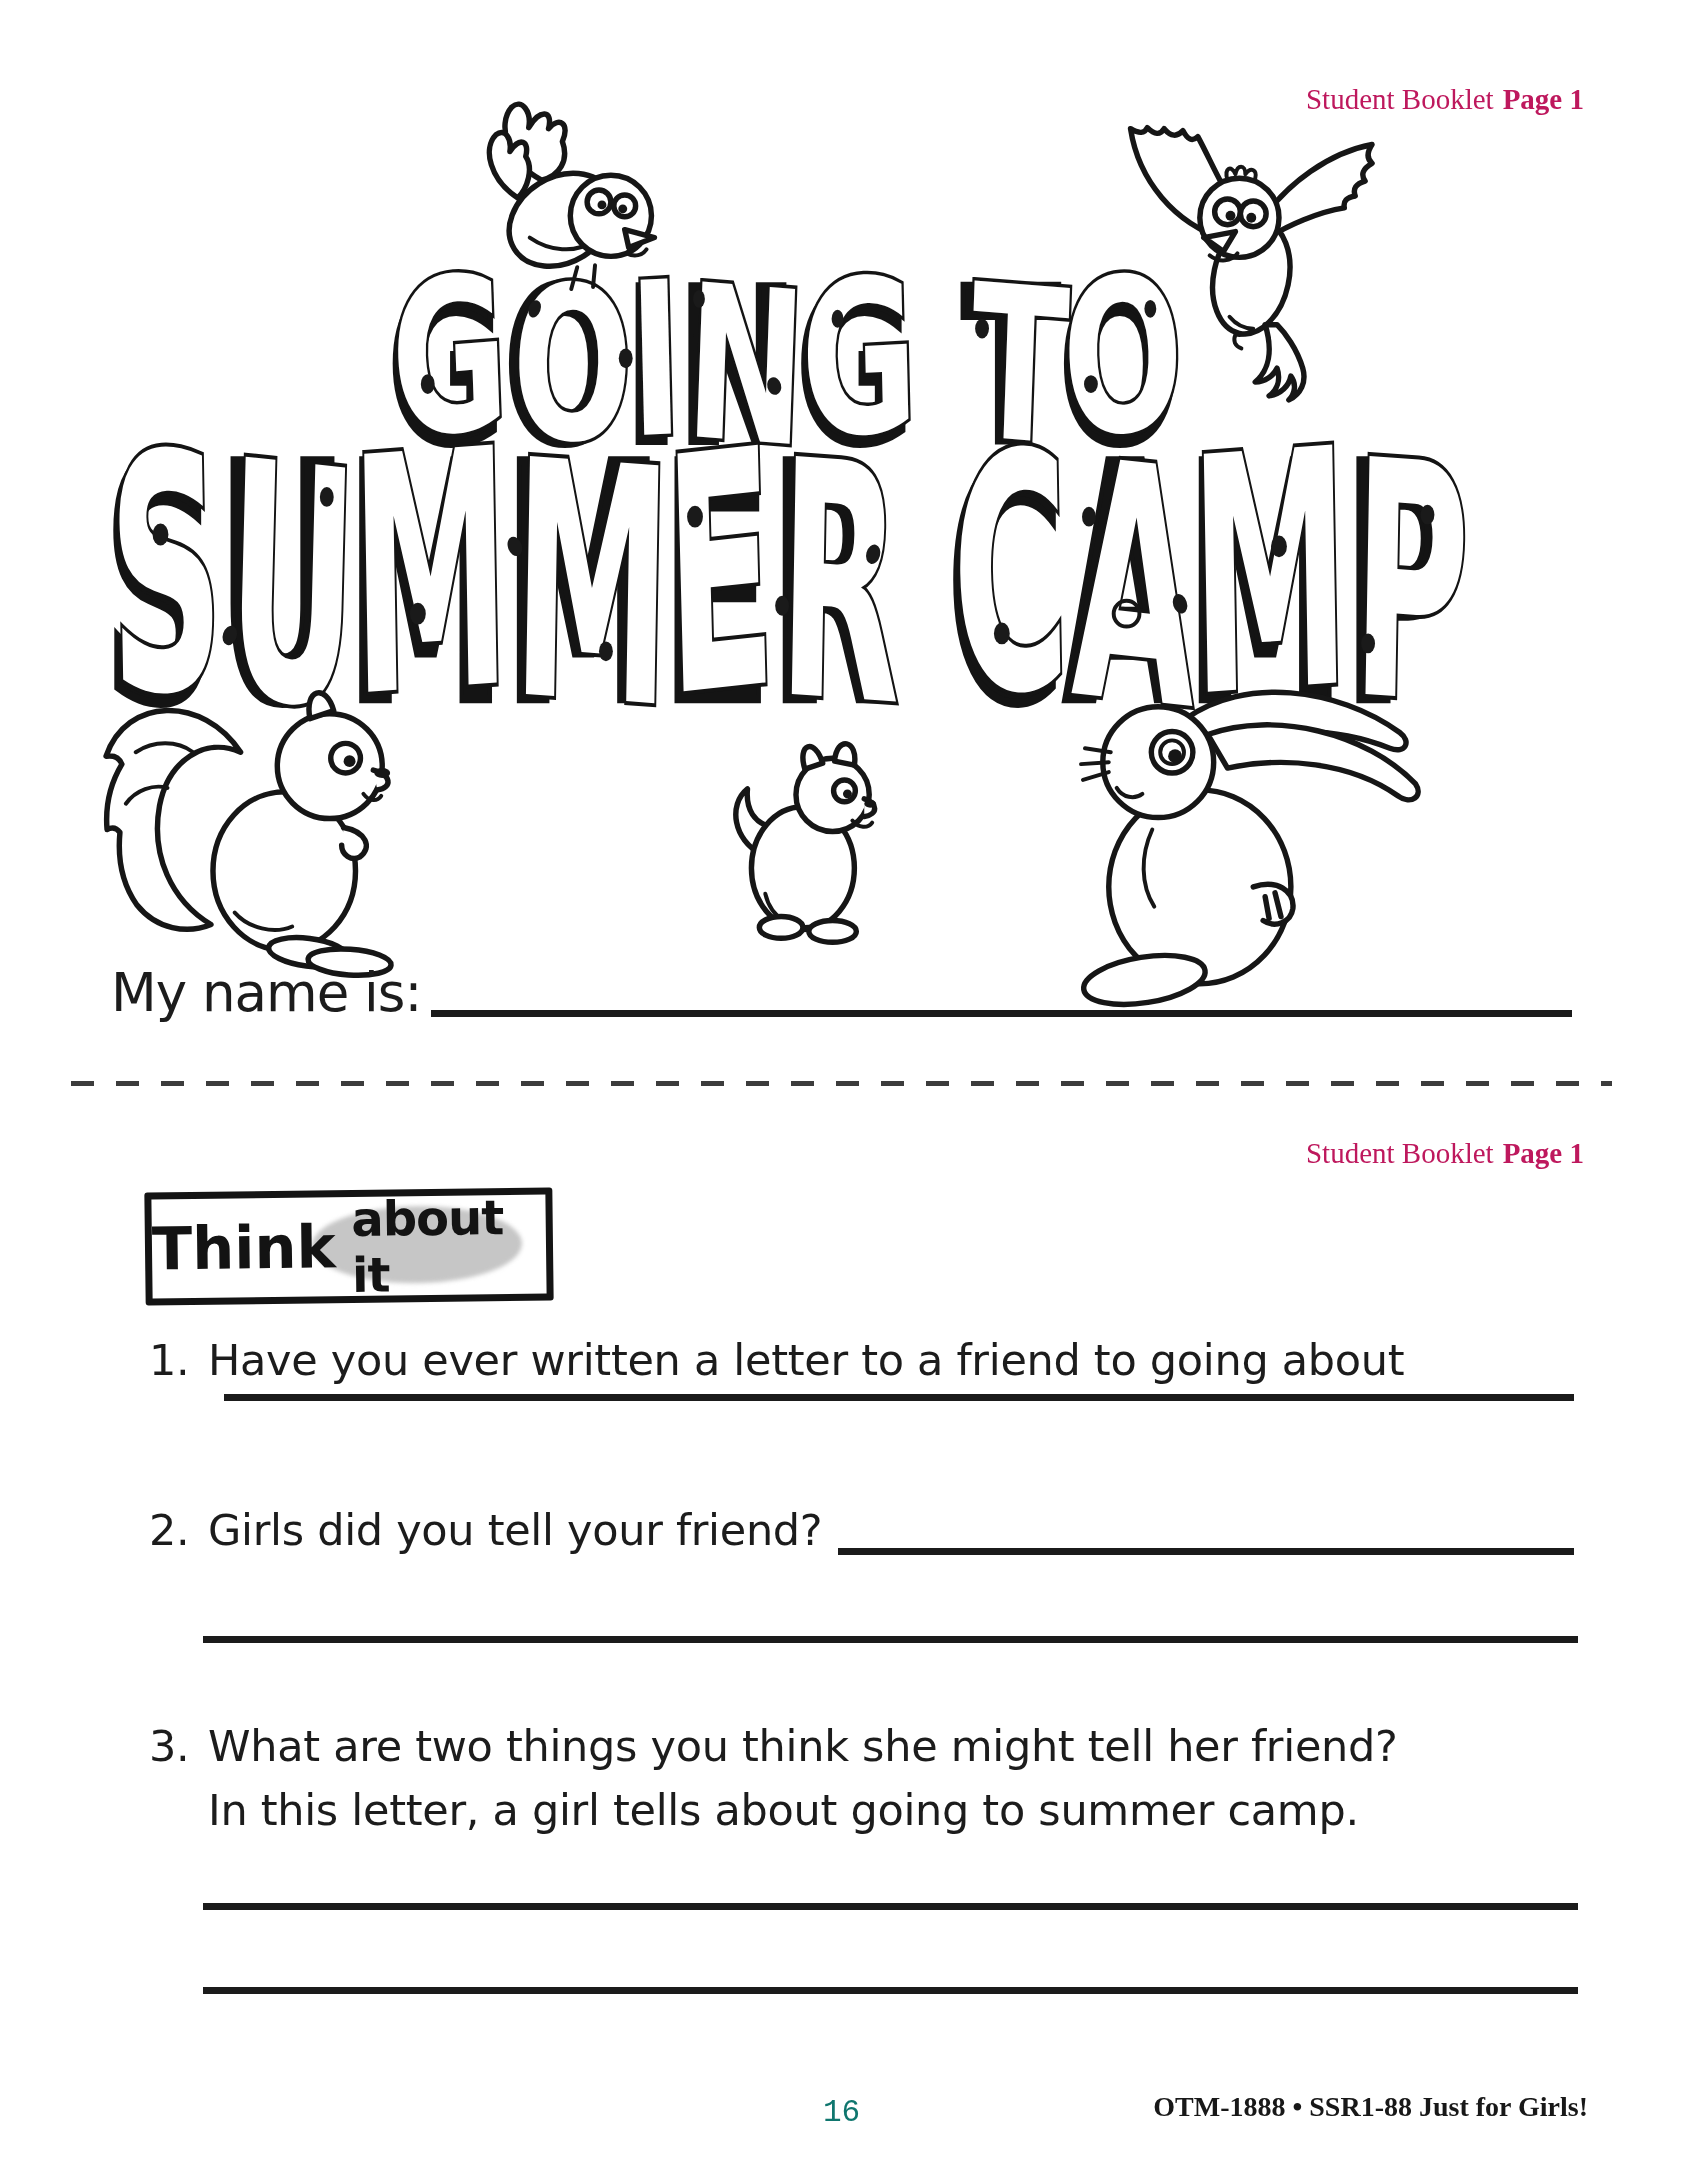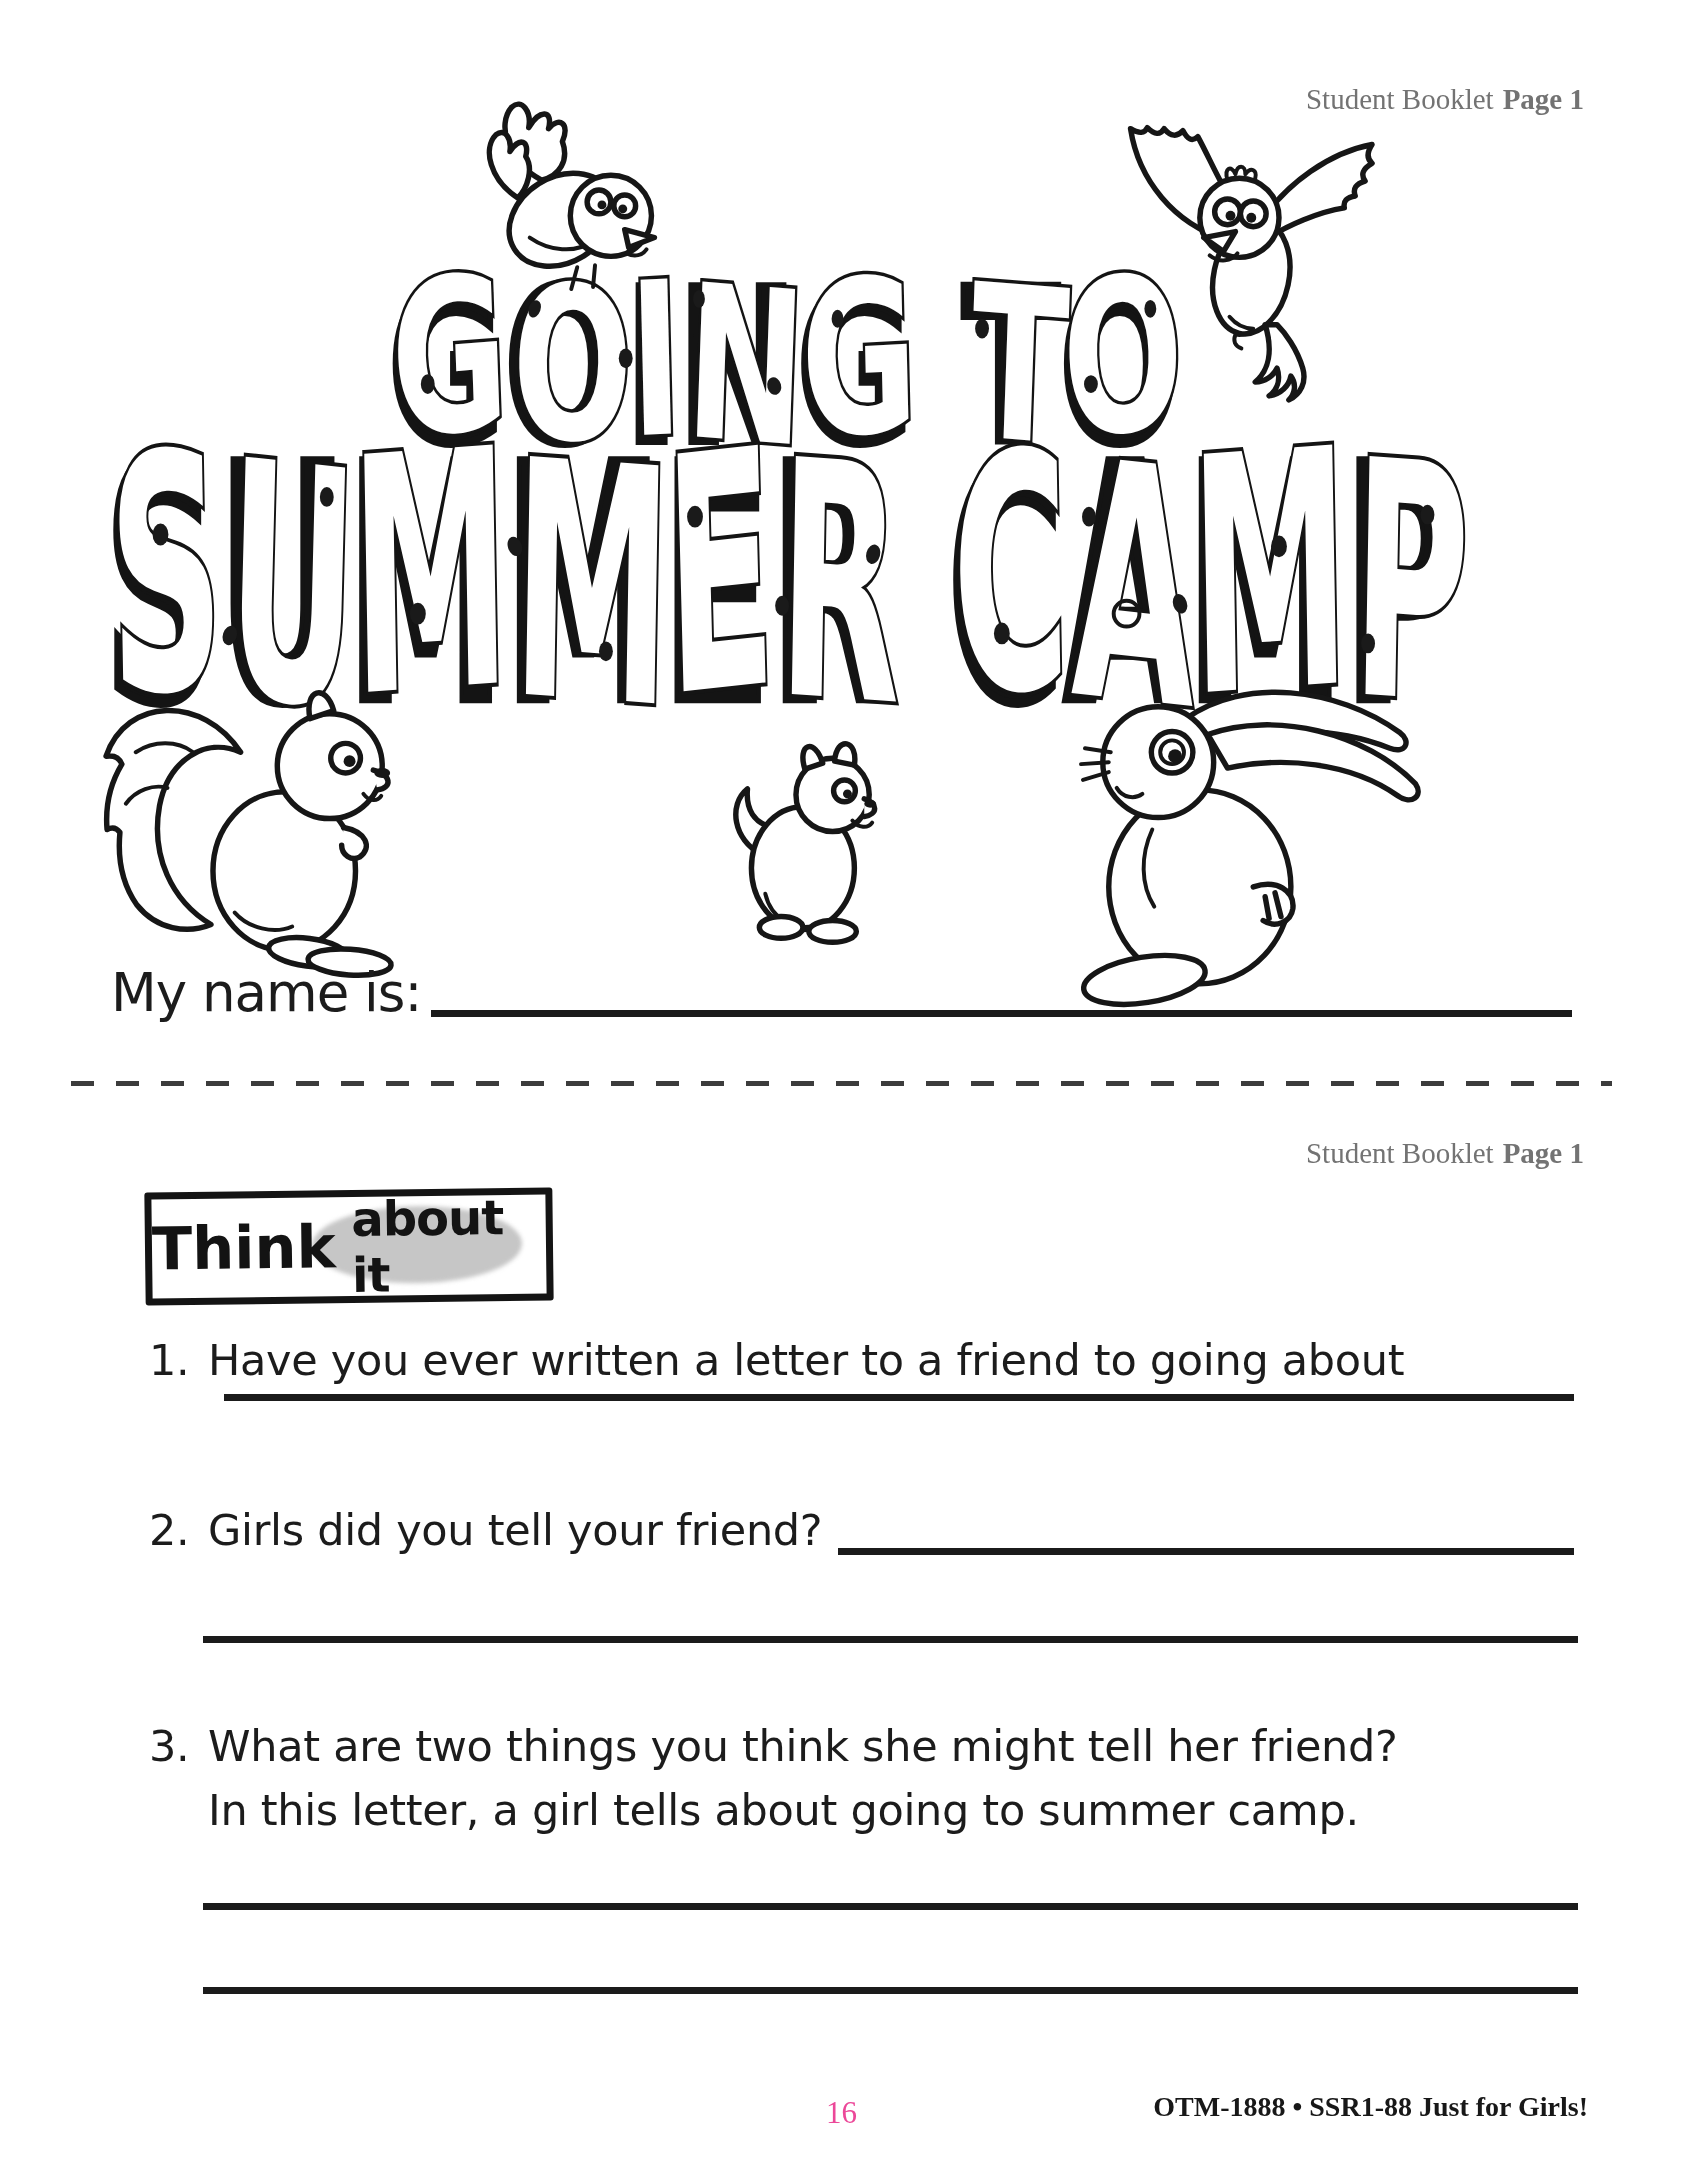--- a/index.html
+++ b/index.html
@@ -7,21 +7,21 @@
     position:relative;
     width:1683px;height:2178px;
     background:#ffffff;
     overflow:hidden;
     font-family:"DejaVu Sans",sans-serif;
     color:#1c1c1c;
   }
   
   .booklet-header{
     position:absolute;right:99px;text-align:right;
-    font-family:"Liberation Serif",serif;font-size:29px;color:#737373;
+    font-family:"Liberation Serif",serif;font-size:29px;color:#be185d;
   }
   .booklet-header .pg{font-weight:bold;margin-left:9px;}
   #header-1{top:83px;}
   #header-2{top:1137px;}
   
   #art{position:absolute;left:0;top:0;width:1683px;height:1069px;}
   .ln{fill:#ffffff;stroke:#161616;stroke-width:5.5;stroke-linejoin:round;stroke-linecap:round;}
   .ln-thin{fill:none;stroke:#161616;stroke-width:4;stroke-linejoin:round;stroke-linecap:round;}
   .pupil{fill:#161616;stroke:none;}
   .wood-text{
@@ -80,21 +80,21 @@
   #answer-line-q3b{top:1987px;}
   
   .footer-text{
     position:absolute;top:2091px;
     font-family:"Liberation Serif",serif;font-size:28px;font-weight:bold;color:#181818;
   }
   #footer-left{left:91px;}
   #footer-right{right:95px;}
   #footer-page{
     position:absolute;top:2095px;left:0;right:0;text-align:center;
-    font-family:Liberation Serif, serif;font-size:31px;font-weight:normal;color:#ec4899;
+    font-family:Liberation Mono, monospace;font-size:31px;font-weight:normal;color:#0f766e;
   }
 </style>
 </head>
 <body>
 
 <div id="page">
 
   <div id="header-1" class="booklet-header">
     <span>Student Booklet</span><span class="pg">Page 1</span>
   </div>

